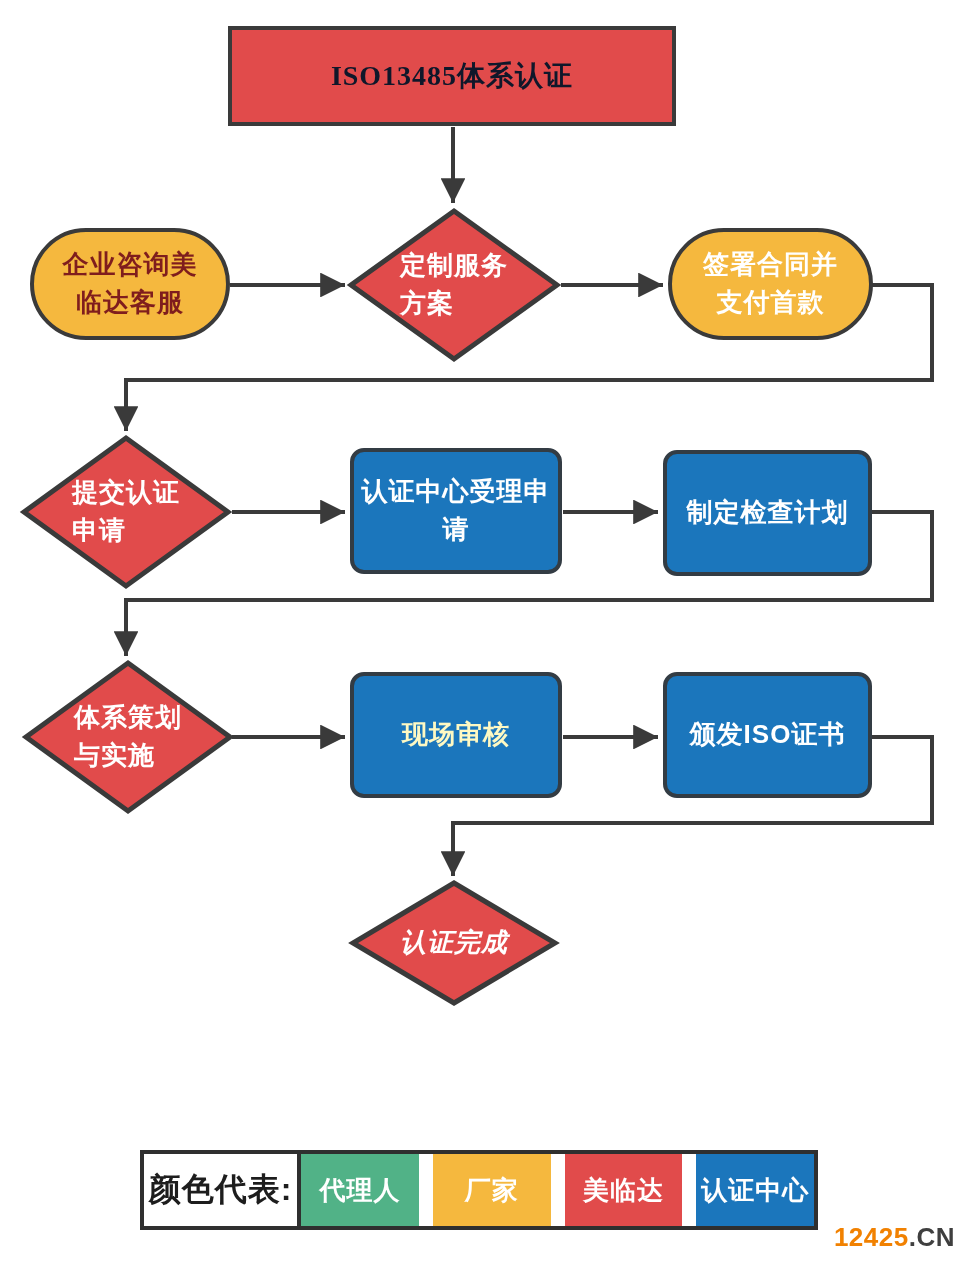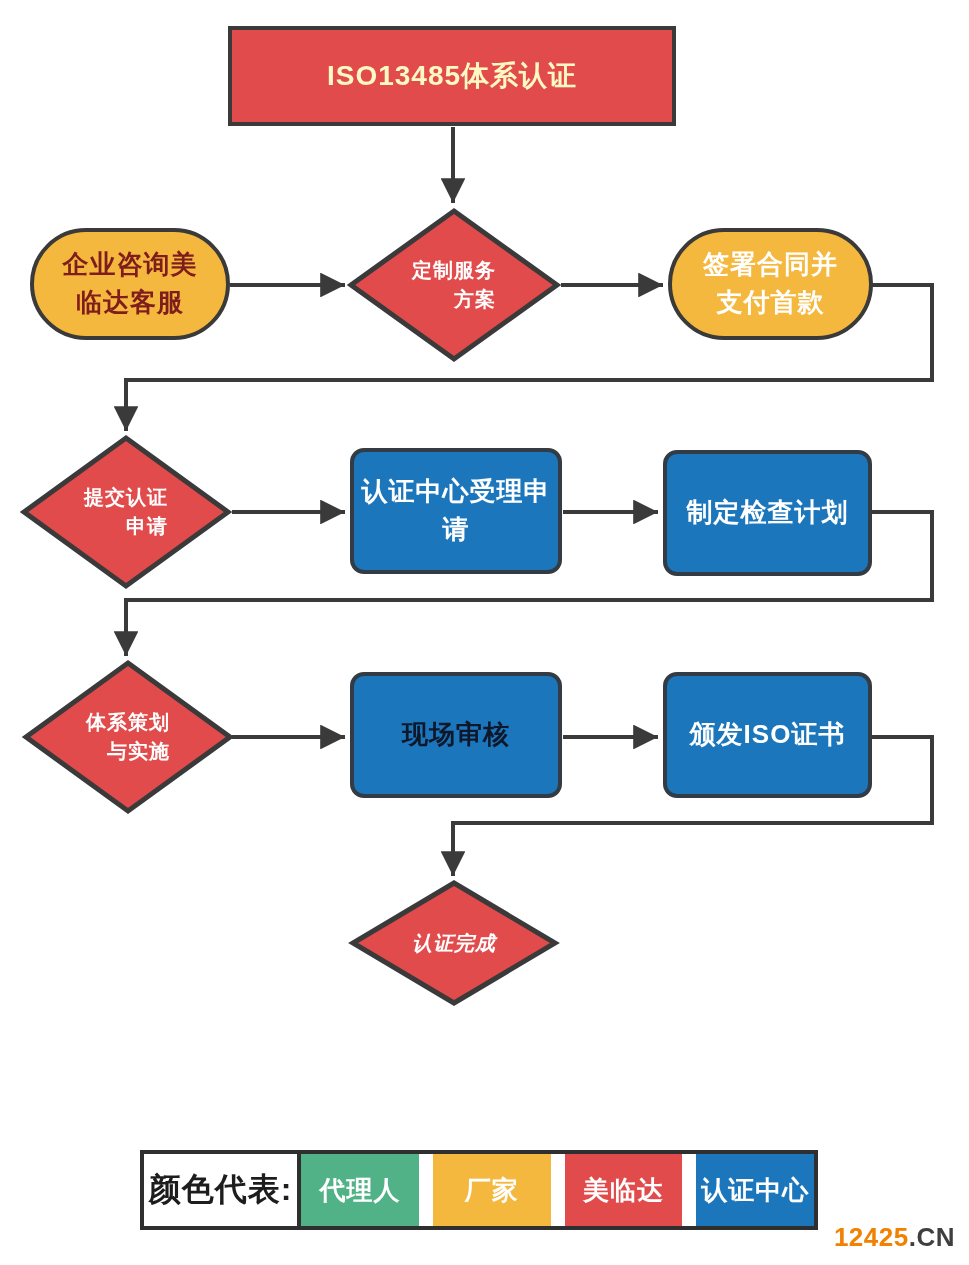--- a/index.html
+++ b/index.html
@@ -17,22 +17,22 @@
     line-height:1.45; letter-spacing:1px;
   }
   .rect  { border:4px solid #3a3a3a; font-size:28px; }
   .oval  { border:4px solid #3a3a3a; border-radius:58px; font-size:26px; }
   .box   { border:4px solid #333c44; border-radius:14px; font-size:26px; }
   .diamond { position:absolute; z-index:2; }
   .diamond svg { position:absolute; left:0; top:0; width:100%; height:100%; overflow:visible; }
   .diamond polygon { stroke-width:5; stroke-linejoin:miter; }
   .diamond .node-label {
     position:absolute; inset:0; display:flex; align-items:center; justify-content:center;
-    text-align:right; font-weight:bold; white-space:pre-line; line-height:1.45;
-    font-size:20px; letter-spacing:1px;
+    text-align:left; font-weight:bold; white-space:pre-line; line-height:1.45;
+    font-size:26px; letter-spacing:1px;
   }
   .legend {
     position:absolute; left:140px; top:1150px; width:678px; height:80px;
     border:4px solid #2f2f2f; display:flex; z-index:2; background:#ffffff;
   }
   .legend-label {
     width:157px; display:flex; align-items:center; justify-content:center;
     font-weight:bold; font-size:32px; border-right:4px solid #2f2f2f;
     background:#ffffff; letter-spacing:1px;
   }
@@ -64,21 +64,21 @@
       <polyline points="872,285 932,285 932,380 126,380 126,431" marker-end="url(#arrow)"></polyline>
       <polyline points="232,512 345,512" marker-end="url(#arrow)"></polyline>
       <polyline points="563,512 658,512" marker-end="url(#arrow)"></polyline>
       <polyline points="871,512 932,512 932,600 126,600 126,656" marker-end="url(#arrow)"></polyline>
       <polyline points="232,737 345,737" marker-end="url(#arrow)"></polyline>
       <polyline points="563,737 658,737" marker-end="url(#arrow)"></polyline>
       <polyline points="871,737 932,737 932,823 453,823 453,876" marker-end="url(#arrow)"></polyline>
     </g>
   </svg>
 
-  <div class="node rect" style="left: 228px; top: 26px; width: 448px; height: 100px; background: rgb(225, 75, 75); border-color: rgb(58, 58, 58); color: #fef9c3;">
+  <div class="node rect" style="left: 228px; top: 26px; width: 448px; height: 100px; background: rgb(225, 75, 75); border-color: rgb(58, 58, 58); color: #0f172a; font-family: Liberation Serif, serif;">
     <span>ISO13485体系认证</span>
   </div>
 
   <div class="node oval" style="left: 30px; top: 228px; width: 200px; height: 112px; background: rgb(245, 184, 62); border-color: rgb(58, 58, 58); color: #7f1d1d;">
     <span>企业咨询美
 临达客服</span>
   </div>
 
   <div class="diamond" style="left:348px; top:208px; width:212px; height:154px;">
     <svg viewBox="0 0 212 154" preserveAspectRatio="none">
@@ -111,21 +111,21 @@
   </div>
 
   <div class="diamond" style="left:23px; top:660px; width:210px; height:154px;">
     <svg viewBox="0 0 210 154" preserveAspectRatio="none">
       <polygon points="105,3 207,77 105,151 3,77" style="fill: rgb(225, 75, 75); stroke: rgb(58, 58, 58);"></polygon>
     </svg>
     <span class="node-label" style="color: rgb(255, 255, 255);">体系策划
 与实施</span>
   </div>
 
-  <div class="node box" style="left: 350px; top: 672px; width: 212px; height: 126px; background: rgb(27, 118, 188); color: #0f172a;">
+  <div class="node box" style="left: 350px; top: 672px; width: 212px; height: 126px; background: rgb(27, 118, 188); color: #fef9c3;">
     <span>现场审核</span>
   </div>
 
   <div class="node box" style="left: 663px; top: 672px; width: 209px; height: 126px; background: rgb(27, 118, 188); color: rgb(255, 255, 255);">
     <span>颁发ISO证书</span>
   </div>
 
   <div class="diamond" style="left:350px; top:880px; width:208px; height:126px;font-style:italic;">
     <svg viewBox="0 0 208 126" preserveAspectRatio="none">
       <polygon points="104,3 205,63 104,123 3,63" style="fill: rgb(225, 75, 75); stroke: rgb(58, 58, 58);"></polygon>

